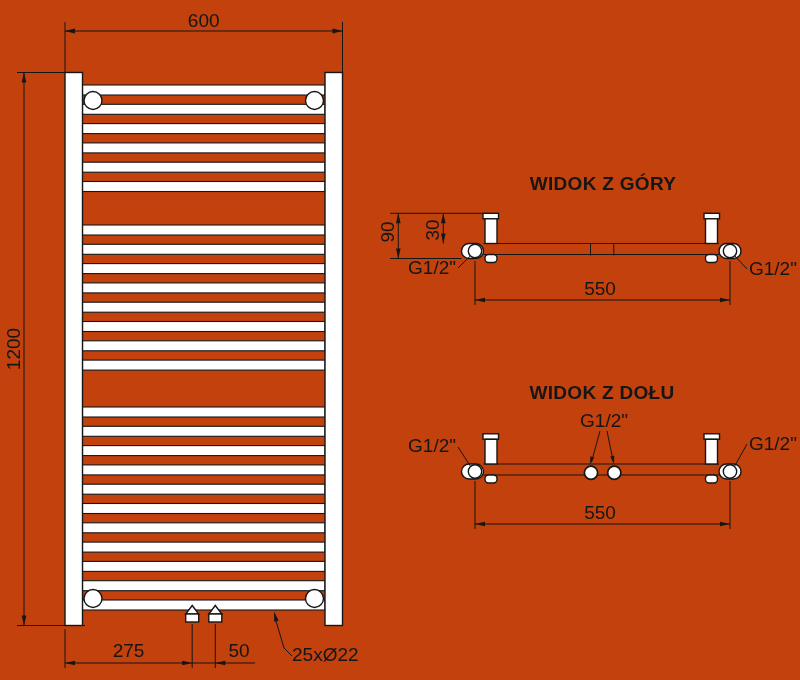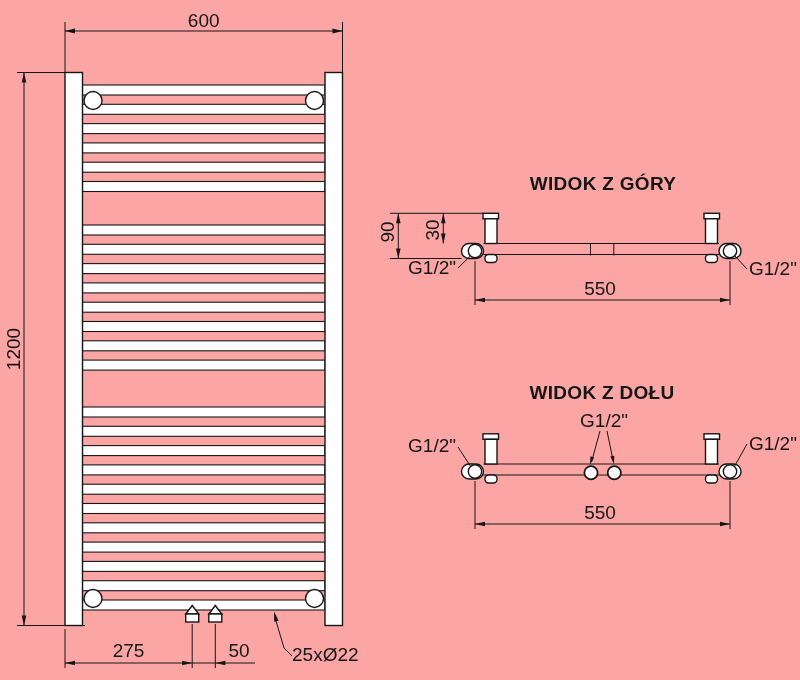--- a/index.html
+++ b/index.html
@@ -1,16 +1,16 @@
 <!DOCTYPE html>
 <html><head>
 <meta charset="utf-8">
 <style>
   html,body{margin:0;padding:0;background:#fff;}
-  .canvas{position:relative;width:800px;height:680px;background:#fca5a5;overflow:hidden;}
+  .canvas{position:relative;width:800px;height:680px;background:#c2410c;overflow:hidden;}
   svg{display:block;}
   svg text{font-family:"Liberation Sans","DejaVu Sans",sans-serif;fill:#161616;}
   .dim-text{font-size:19px;font-weight:400;}
   .note-text{font-size:19px;font-weight:400;}
   .conn-text{font-size:19px;font-weight:400;}
   .view-title{font-size:19px;font-weight:600;letter-spacing:.3px;}
   .outline{fill:#fff;stroke:#161616;stroke-width:1.4;}
   .tube{fill:#fff;stroke:#161616;stroke-width:1.1;}
   .thin{stroke:#161616;stroke-width:1;fill:none;}
   .dimline{stroke:#161616;stroke-width:1;fill:none;}

